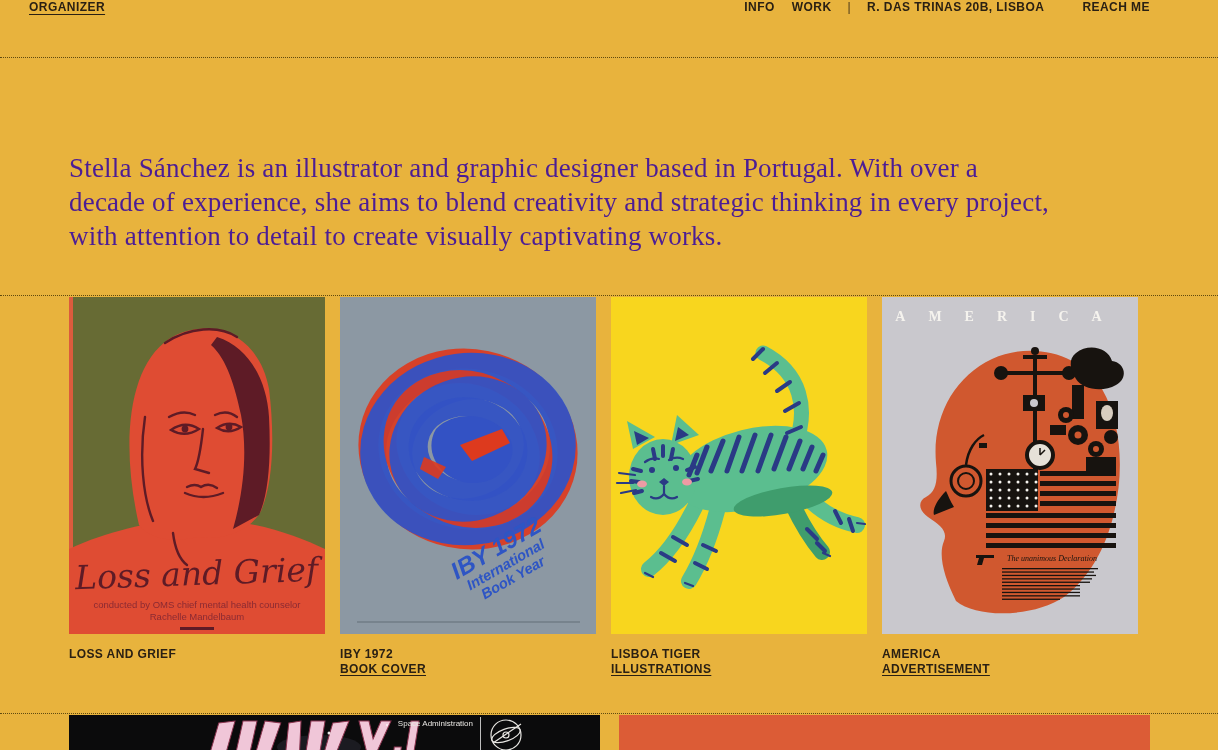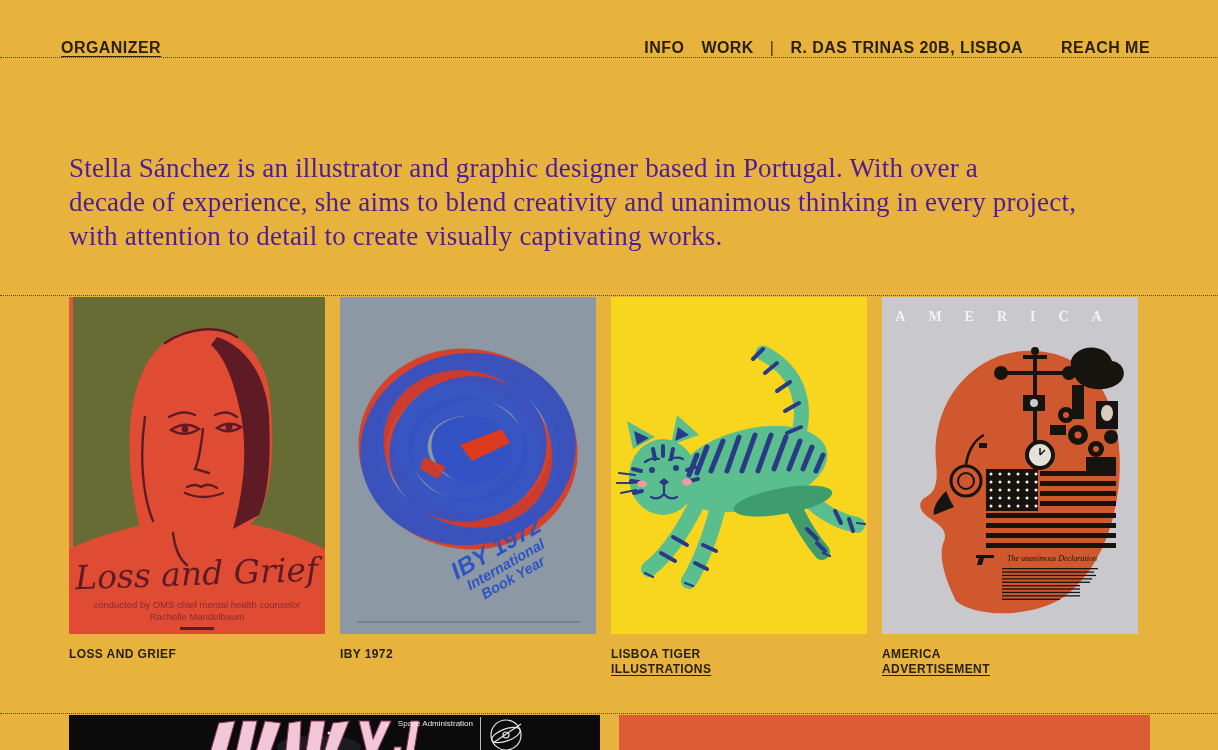--- a/index.html
+++ b/index.html
@@ -4,22 +4,22 @@
 <style>
   * { margin:0; padding:0; box-sizing:border-box; }
   html,body { background:#E8B33D; }
   .page {
     position:relative; width:1218px; height:750px; overflow:hidden;
     background:#E8B33D; color:#2A2013;
     font-family:"Liberation Sans", sans-serif;
   }
   
   .topbar {
-    height:57px; display:flex; align-items:flex-end;
-    padding:0 68px 0 61px; font-size:16px; font-weight:600; letter-spacing:.45px;
+    height:57px; display:flex; align-items:flex-start;
+    padding:0 68px 0 29px; font-size:12px; font-weight:600; letter-spacing:.45px;
   }
   .logo { text-decoration:underline; text-underline-offset:3px; cursor:pointer; }
   .topnav { margin-left:auto; display:flex; align-items:center; }
   .topnav .navlink { cursor:pointer; }
   .topnav .sep-info { margin-left:18px; }
   .topnav .pipe { margin:0 16px; font-weight:400; opacity:.85; }
   .topnav .addr { font-weight:600; }
   .topnav .reach { margin-left:38px; text-underline-offset:3px; cursor:pointer; }
   .dotted { height:0; border-top:1px dotted #5F4A10; }
   
@@ -55,21 +55,21 @@
       <span class="pipe">|</span>
       <span class="addr">R. DAS TRINAS 20B, LISBOA</span>
       <span class="reach">REACH ME</span>
     </nav>
   </header>
   <div class="dotted"></div>
 
   <section class="hero">
     <p>
       <span>Stella Sánchez is an illustrator and graphic designer based in Portugal. With over a</span>
-      <span>decade of experience, she aims to blend creativity and unanimous thinking in every project,</span>
+      <span>decade of experience, she aims to blend creativity and strategic thinking in every project,</span>
       <span>with attention to detail to create visually captivating works.</span>
     </p>
   </section>
   <div class="dotted"></div>
 
   <main class="grid">
 
     <article class="card">
       <svg class="poster" viewBox="0 0 256 337">
         <rect width="256" height="337" fill="#676B34"></rect>
@@ -120,20 +120,21 @@
         </g>
         <g transform="translate(160,258) rotate(-30)" fill="#2E55C4" text-anchor="middle" font-family="Liberation Sans, sans-serif" font-style="italic" font-weight="600">
           <text x="0" y="0" font-size="24">IBY 1972</text>
           <text x="0" y="16" font-size="14.5">International</text>
           <text x="0" y="31" font-size="14.5">Book Year</text>
         </g>
         <line x1="17" y1="325" x2="240" y2="325" stroke="#707C86" stroke-width="1.4"></line>
       </svg>
       <div class="caption">
         <div class="ttl">IBY 1972</div>
+        <div class="cat">BOOK COVER</div>
       </div>
     </article>
 
     <article class="card">
       <svg class="poster" viewBox="0 0 256 337">
         <rect width="256" height="337" fill="#F8D61E"></rect>
 
         <path d="M184,148 C198,112 190,76 152,56" fill="none" stroke="#5BBE8F" stroke-width="15" stroke-linecap="round"></path>
 
         <path d="M192,196 C208,214 226,224 246,228" fill="none" stroke="#5BBE8F" stroke-width="16" stroke-linecap="round"></path>

